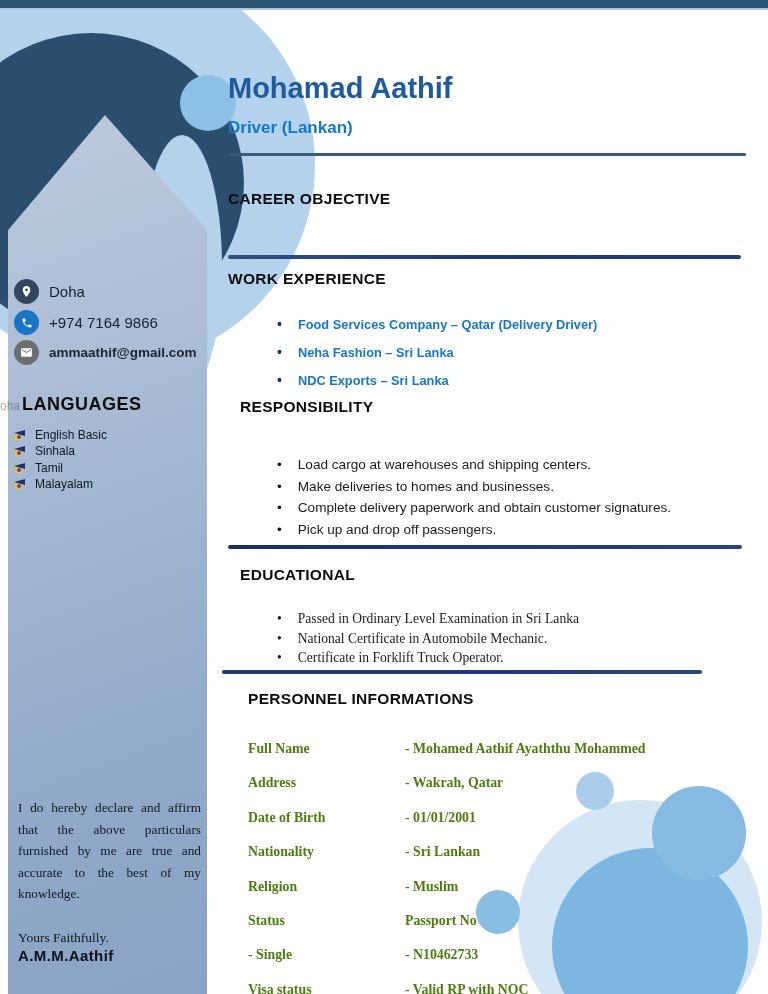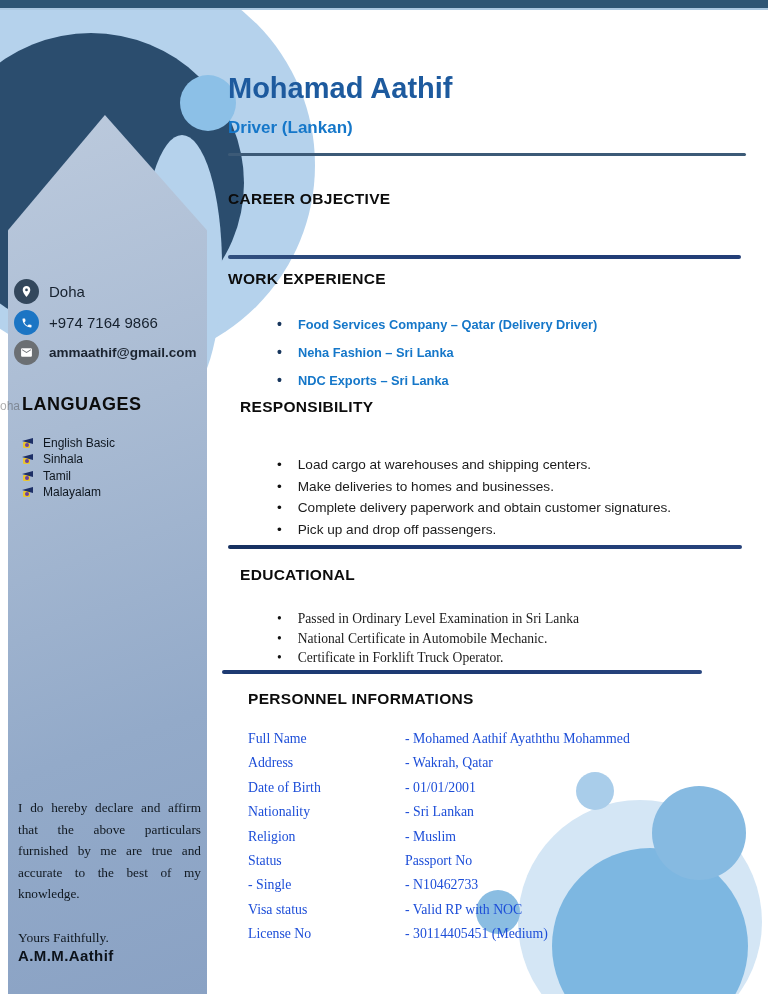--- a/index.html
+++ b/index.html
@@ -28,21 +28,21 @@
   .contact-row{position:absolute;left:14px;display:flex;align-items:center;gap:10px;}
   .ci{width:25px;height:25px;border-radius:50%;display:flex;align-items:center;justify-content:center;flex:none;}
   .ci svg{display:block;}
   .ci-loc{background:#33475c;}
   .ci-ph{background:#1b75c4;}
   .ci-em{background:#6b6f73;}
   .contact-text{font-size:15px;color:#16212e;}
   .contact-text.email{font-size:13.5px;font-weight:bold;color:#1b2430;}
   .lang-head{position:absolute;left:22px;top:394px;font-size:18px;font-weight:bold;color:#0c0c0c;letter-spacing:.5px;}
   .ghost{position:absolute;left:0px;top:399px;font-size:12px;color:rgba(70,70,70,.45);}
-  .lang-list{position:absolute;left:14px;top:427px;margin:8px;padding:0;list-style:none;}
+  .lang-list{position:absolute;left:14px;top:427px;margin:0;padding:0;list-style:none;}
   .lang-list li{display:flex;align-items:center;height:16.3px;font-size:12px;color:#0e161f;}
   .lang-ico{position:relative;width:13px;height:10px;margin-right:8px;flex:none;}
   .lang-ico .base{position:absolute;left:1px;bottom:0;width:7px;height:6px;background:#e8c530;border-radius:1px;}
   .lang-ico .dot{position:absolute;left:3px;bottom:1px;width:4px;height:4px;background:#6a3fa0;border-radius:50%;}
   .lang-ico .arrow{position:absolute;left:0;top:0;width:0;height:0;border-top:3.5px solid transparent;
        border-bottom:3.5px solid transparent;border-right:11px solid #1d2f66;}
   .declaration{position:absolute;left:18px;top:797px;width:183px;font-family:"Liberation Serif",serif;
        font-size:13.3px;line-height:1.62;color:#101820;text-align:justify;}
   .closing{position:absolute;left:18px;top:930px;font-family:"Liberation Serif",serif;font-size:13.5px;color:#101820;text-align:right;}
   .signature{position:absolute;left:18px;top:947px;font-size:15px;font-weight:bold;color:#0c121a;letter-spacing:.4px;}
@@ -68,21 +68,21 @@
   .work-list li{height:28px;line-height:28px;font-size:12.8px;font-weight:bold;color:#1577c9;}
   .work-list li::before{content:"•";color:#17365d;margin-right:16px;font-size:14px;}
   .resp-list{left:260px;top:437px;}
   .resp-list li{height:21.6px;line-height:21.6px;font-family:Liberation Sans, sans-serif;font-size:13.6px;color:#1b1b1b;}
   .resp-list li::before{content:"•";color:#111;margin-right:16px;}
   .edu-list{left:260px;top:592px;}
   .edu-list li{height:19.6px;line-height:19.6px;font-family:"Liberation Serif",serif;font-size:13.6px;color:#1b1b1b;}
   .edu-list li::before{content:"•";color:#111;margin-right:16px;}
   .info-grid{position:absolute;left:248px;top:727px;display:grid;grid-template-columns:157px auto;}
   .info-grid .cell{height:24.4px;line-height:24.4px;font-family:"Liberation Serif",serif;
-       font-size:13.8px;font-weight:normal;color:#1d4ed8;white-space:nowrap;}
+       font-size:13.8px;font-weight:bold;color:#4d7c0f;white-space:nowrap;margin-top:10px;}
 </style>
 </head>
 <body>
 
 <div class="page">
 
   <div class="topbar"></div>
 
   <div class="shape ring-light"></div>
   <div class="shape circle-navy"></div>

